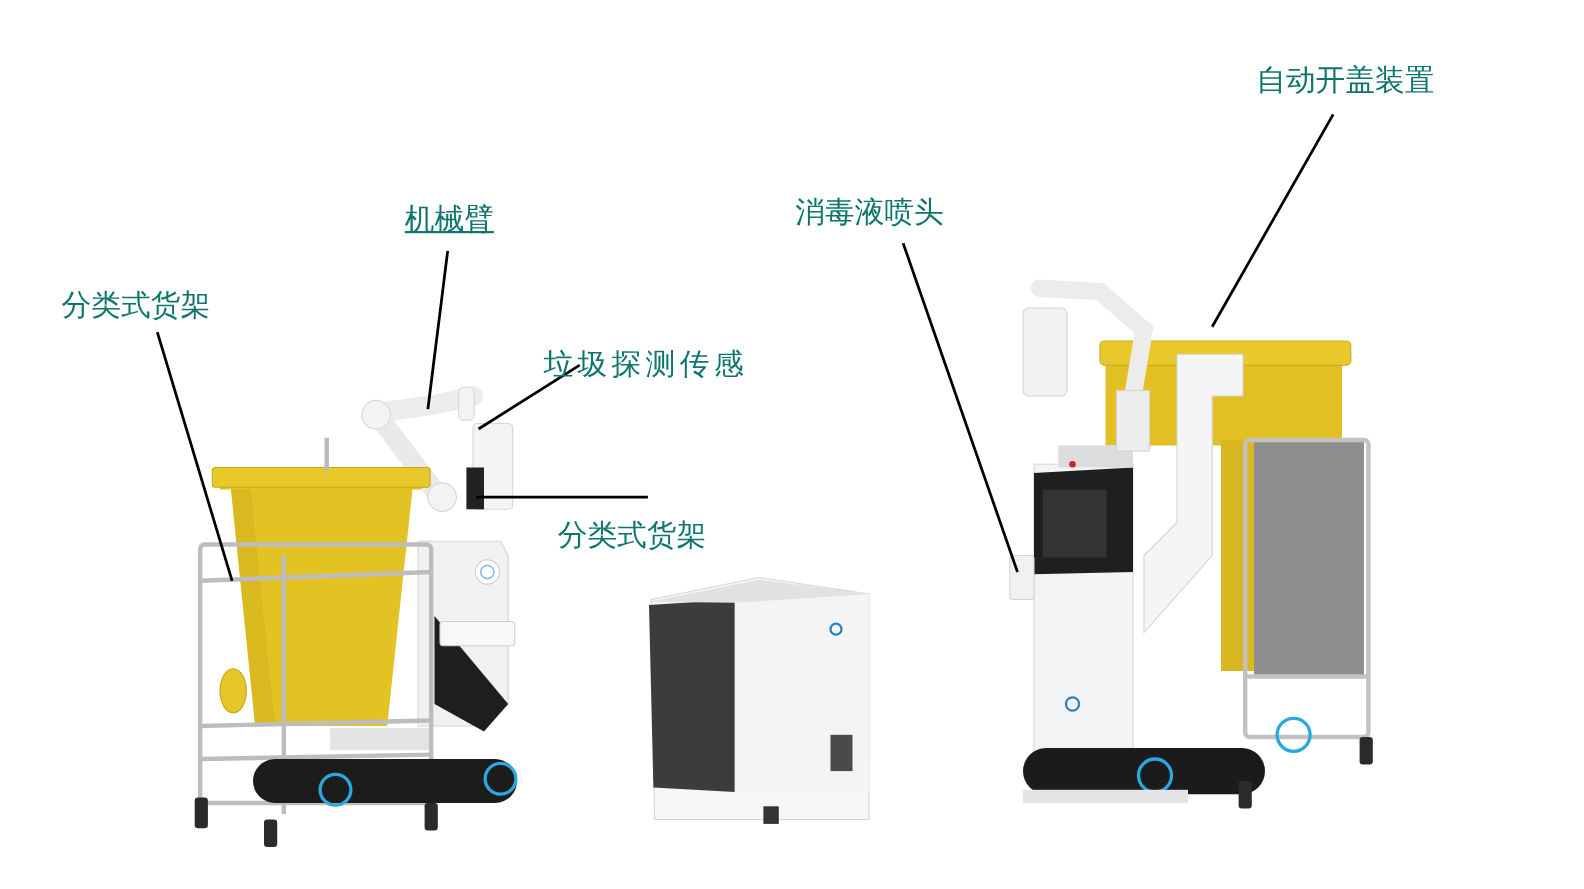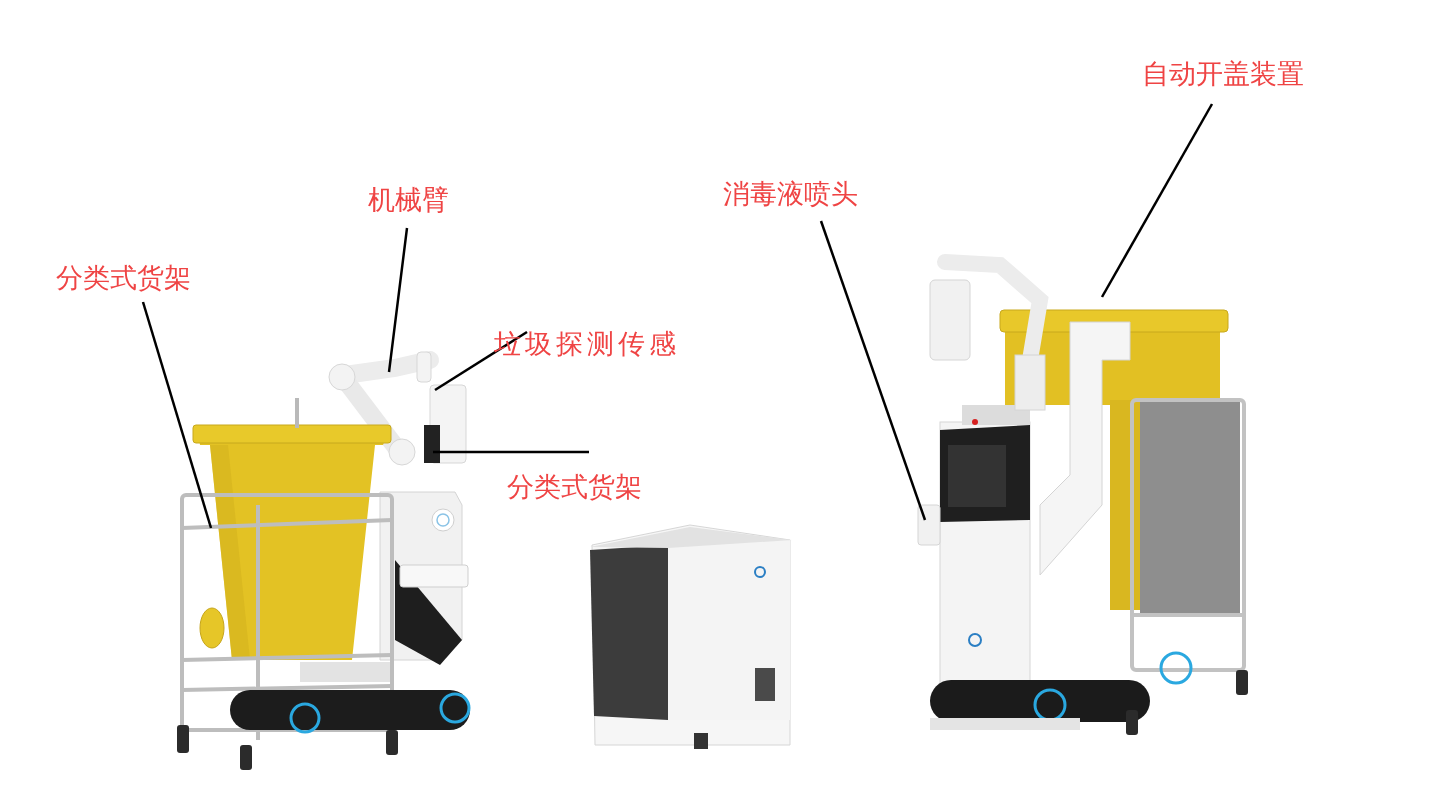--- a/index.html
+++ b/index.html
@@ -1,19 +1,19 @@
 <!DOCTYPE html>
 <html><head>
 <meta charset="utf-8">
 <style>
   html, body { margin:0; padding:0; background:#ffffff; }
   body { width:1440px; height:808px; position:relative; overflow:hidden;
          font-family:"DejaVu Serif","Liberation Serif",serif; }
-  .label { position:absolute; font-size:27px; color:#ef4444; white-space:nowrap; line-height:1; }
-  .label.spaced { letter-spacing:4px;margin-top:12px; }
+  .label { position:absolute; font-size:27px; color:#0f766e; white-space:nowrap; line-height:1; }
+  .label.spaced { letter-spacing:4px; }
   svg.lines { position:absolute; left:0; top:0; }
   .abs { position:absolute; }
 </style>
 </head>
 <body>
 
 <svg class="abs" style="left:0;top:0" width="1440" height="808" viewBox="0 0 1440 808">
 
   <path d="M380 492 L455 492 L462 505 L462 640 L440 660 L380 660 Z" fill="#f1f1f1" stroke="#d4d4d4"></path>
   <path d="M395 560 L462 640 L440 665 L395 640 Z" fill="#1e1e1e"></path>
@@ -105,17 +105,17 @@
 <svg class="lines" width="1440" height="808" viewBox="0 0 1440 808">
   <line x1="143" y1="302" x2="211" y2="528" stroke="#000" stroke-width="2.5"></line>
   <line x1="407" y1="228" x2="389" y2="372" stroke="#000" stroke-width="2.5"></line>
   <line x1="527" y1="332" x2="435" y2="390" stroke="#000" stroke-width="2.5"></line>
   <line x1="433" y1="452" x2="589" y2="452" stroke="#000" stroke-width="2.5"></line>
   <line x1="821" y1="221" x2="925" y2="520" stroke="#000" stroke-width="2.5"></line>
   <line x1="1212" y1="104" x2="1102" y2="297" stroke="#000" stroke-width="2.5"></line>
 </svg>
 
 <div class="label" style="left:56px;top:264px;">分类式货架</div>
-<div class="label" style="left:368px;top:186px;">机械臂</div>
+<div class="label" style="left:368px;top:186px;text-decoration:underline;">机械臂</div>
 <div class="label spaced" style="left:494px;top:318px;">垃圾探测传感</div>
 <div class="label" style="left:507px;top:473px;">分类式货架</div>
 <div class="label" style="left:723px;top:180px;">消毒液喷头</div>
 <div class="label" style="left:1142px;top:60px;">自动开盖装置</div>
 
 </body></html>

